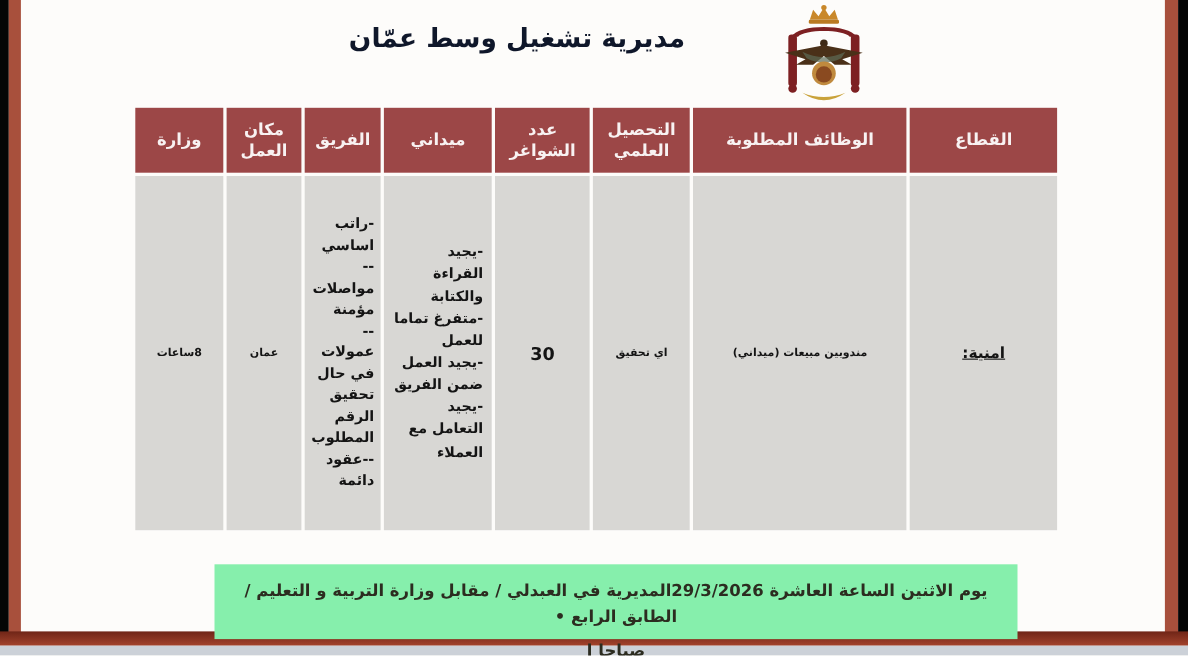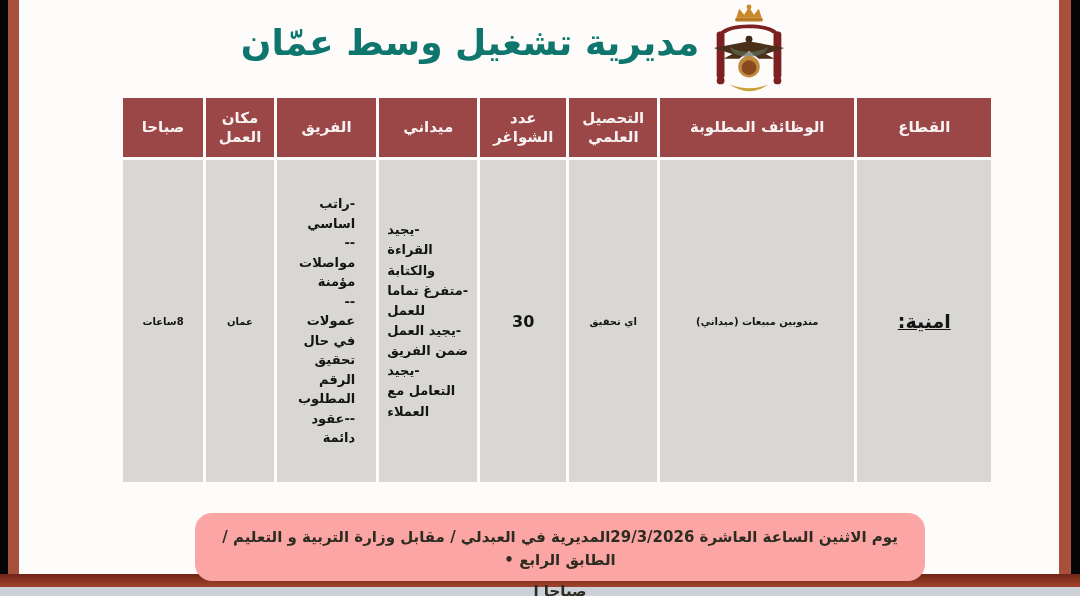--- a/index.html
+++ b/index.html
@@ -14,52 +14,52 @@
   .edge-left-maroon{left:8px;width:11px;height:578px;background:#a8503c;}
   .edge-right-maroon{left:1059px;width:12px;height:578px;background:#a8503c;}
   .edge-right-black{left:1071px;width:9px;height:578px;background:#050505;}
   .bottom-bar{position:absolute;left:0;top:574px;width:1080px;height:13px;
     background:linear-gradient(#6f2517,#a3432c);}
   .bottom-strip{position:absolute;left:0;top:587px;width:1080px;height:9px;background:#ccd1d8;}
 
   
   .doc-title{
     position:absolute;left:240px;top:20px;width:460px;
-    text-align:center;font-size:36px;font-weight:bold;color:#0f766e;
+    text-align:center;font-size:24px;font-weight:bold;color:#0f172a;
     direction:rtl;line-height:1.3;
   }
   .logo{position:absolute;left:700px;top:2px;width:98px;height:98px;}
 
   
   .jobs-table{
     position:absolute;left:120px;top:95px;
     border-collapse:separate;border-spacing:3px;
     table-layout:fixed;direction:rtl;
   }
   .jobs-table th{
     background:#9c4747;color:#f8f2f2;font-weight:bold;
     font-size:15px;text-align:center;vertical-align:middle;
     height:55px;line-height:1.25;padding:2px;
   }
   .jobs-table td{
     background:#d8d7d4;color:#141414;font-weight:bold;
     font-size:10px;text-align:center;vertical-align:middle;
     height:310px;padding:3px;
   }
-  td.cell-sector{font-size:19px;}
+  td.cell-sector{font-size:14px;}
   td.cell-sector .u{text-decoration:underline;}
-  td.cell-conditions{font-size:13px;text-align:left;white-space:pre-line;line-height:1.55;padding:6px 8px;}
-  td.cell-salary{font-size:13px;text-align:right;white-space:pre-line;line-height:1.5;padding:4px 21px;}
+  td.cell-conditions{font-size:13px;text-align:right;white-space:pre-line;line-height:1.55;padding:6px 8px;}
+  td.cell-salary{font-size:13px;text-align:right;white-space:pre-line;line-height:1.5;padding:4px 6px;}
   td.cell-vacancies{font-size:16px;}
 
   
   .footer-wrap{position:absolute;left:195px;top:513px;width:730px;direction:rtl;}
   .footer-box{
-    background:#fca5a5;padding:13px 14px 10px 14px;
-    font-size:15px;font-weight:bold;color:#2c2c20;text-align:center;line-height:1.5;border-radius:17px;
+    background:#86efac;padding:13px 14px 10px 14px;
+    font-size:15px;font-weight:bold;color:#2c2c20;text-align:center;line-height:1.5;
   }
   .footer-line2{
     text-align:center;font-size:15px;font-weight:bold;color:#2c2c20;margin-top:1px;
   }
 </style>
 </head>
 <body>
 
 <div class="edge edge-left-black"></div>
 <div class="edge edge-left-maroon"></div>
@@ -104,21 +104,21 @@
   </colgroup>
   <thead>
     <tr>
       <th>القطاع</th>
       <th>الوظائف المطلوبة</th>
       <th>التحصيل العلمي</th>
       <th>عدد الشواغر</th>
       <th>ميداني</th>
       <th>الفريق</th>
       <th>مكان العمل</th>
-      <th>صباحا</th>
+      <th>وزارة</th>
     </tr>
   </thead>
   <tbody>
     <tr>
       <td class="cell-sector"><span class="u">امنية:</span></td>
       <td>مندوبين مبيعات (ميداني)</td>
       <td>اي تحقيق</td>
       <td class="cell-vacancies">30</td>
       <td class="cell-conditions">-يجيد القراءة والكتابة
 -متفرغ تماما للعمل

